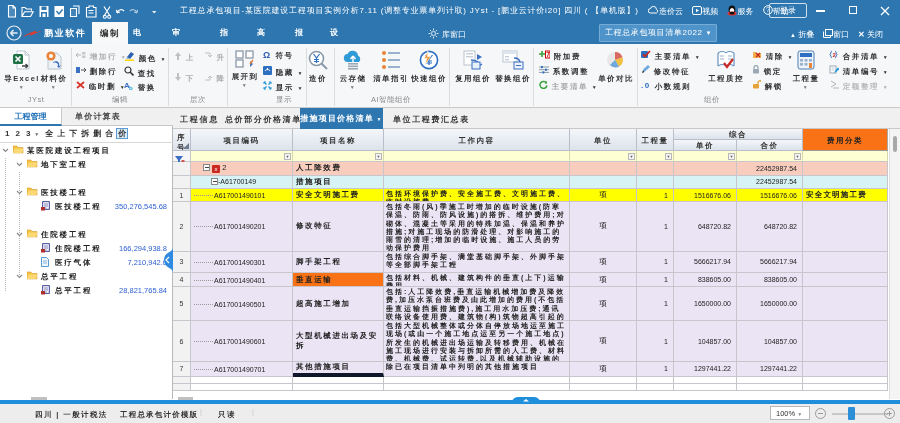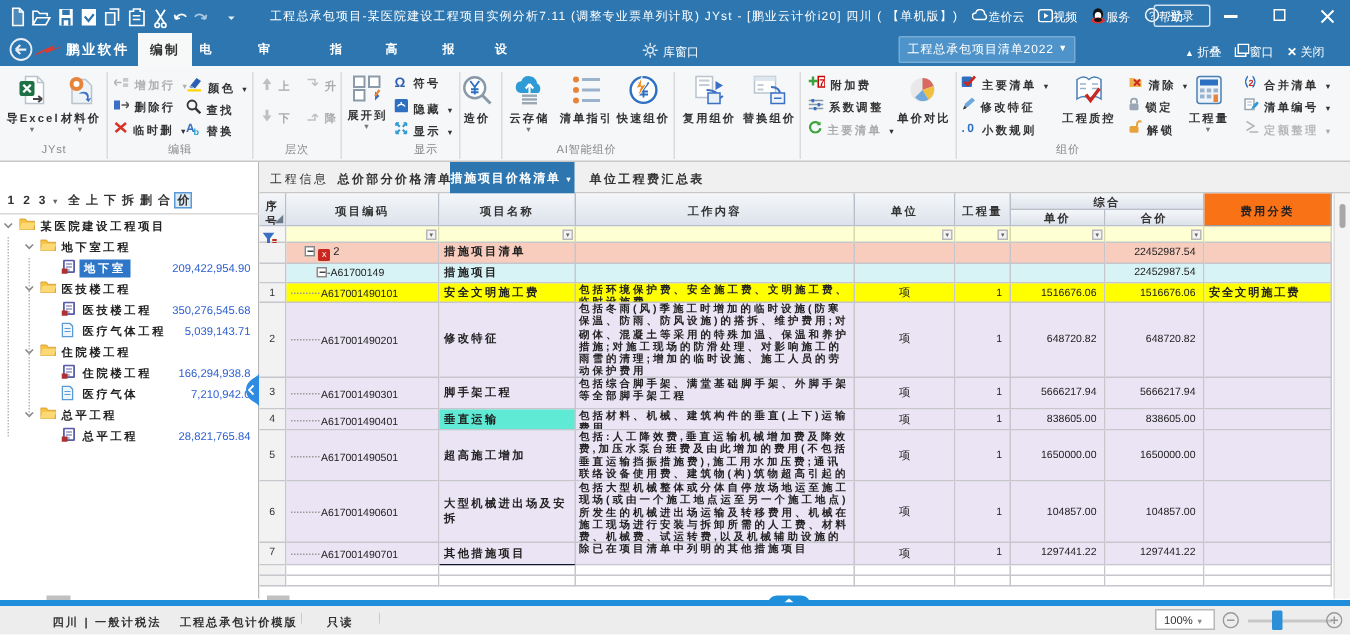--- a/index.html
+++ b/index.html
@@ -327,20 +327,24 @@
         <rect x="1" y="1" width="6" height="7" fill="#fff" stroke="#9aa7b4"></rect>
         <path d="M2.5 3h3M2.5 5h3" stroke="#c5ced6"></path>
         <path d="M5 8l1.5-3L9 2.6l1.4 1.2L8 6.5z" fill="#2e9bd6"></path>
       </svg> 清单编号 <span style="font-size:5px">▼</span></div>
  <div class="smallrow gray" style="left:829px;top:36px"><svg width="10" height="9" viewBox="0 0 10 9">
         <path d="M2 1l5 3-5 3" fill="none" stroke="#b5b5b5"></path>
         <path d="M4 8h6" stroke="#b5b5b5"></path>
       </svg> <span style="color:#b8b8b8">定额整理</span> <span style="font-size:5px">▼</span></div>
 </div>
 <div id="lpanel">
+ <div class="abs" style="left:0;top:0;width:173px;height:18px;background:#f0f0f0;border-bottom:1px solid #c8c8c8">
+  <div class="abs" style="left:0;top:0;width:62px;height:18px;background:#fff;border-right:1px solid #c8c8c8;color:#1d6fb8;font-size:8px;text-align:center;line-height:17px;border-bottom:2px solid #2d76b0;font-weight:bold">工程管理</div>
+  <div class="abs" style="left:63px;top:0;width:70px;height:18px;color:#444;font-size:8px;text-align:center;line-height:17px;letter-spacing:1.2px;font-weight:bold">单价计算表</div>
+ </div>
  <div class="abs" style="left:0;top:18px;width:173px;height:17px;border-bottom:1px solid #d8d8d8;font-size:8px;color:#333;line-height:16px;font-weight:bold">
   <span style="margin-left:5px">1</span><span style="margin-left:6px">2</span><span style="margin-left:6px">3</span><span style="margin-left:4px;font-size:5px;color:#666">▼</span><span style="margin-left:6px">全</span><span style="margin-left:4px">上</span><span style="margin-left:4px">下</span><span style="margin-left:4px">拆</span><span style="margin-left:4px">删</span><span style="margin-left:4px">合</span><span style="margin-left:3px;border:1px solid #5b9bd5;background:#dcebf8;padding:0 1px">价</span>
  </div>
  <div id="tree" class="abs" style="left:0;top:36px;width:173px;height:255px;font-size:7.5px;color:#333">
       <div style="position:absolute;left:0;top:14px;width:173px;height:14px;line-height:14px;white-space:nowrap">
         <svg style="position:absolute;left:16px;top:4px" width="7" height="5" viewBox="0 0 7 5">
           <path d="M1 1l2.5 2.5L6 1" stroke="#888" fill="none" stroke-width="1.1"></path>
         </svg>
         <span style="position:absolute;left:27px"><svg width="11" height="9" viewBox="0 0 11 9" style="vertical-align:-1px">
             <path d="M0 1h4l1 1.5h5V8H0z" fill="#f5c242" stroke="#c89020" stroke-width=".5"></path>
@@ -351,57 +355,39 @@
       <div style="position:absolute;left:0;top:0px;width:173px;height:14px;line-height:14px;white-space:nowrap">
         <svg style="position:absolute;left:2px;top:4px" width="7" height="5" viewBox="0 0 7 5">
           <path d="M1 1l2.5 2.5L6 1" stroke="#888" fill="none" stroke-width="1.1"></path>
         </svg>
         <span style="position:absolute;left:13px"><svg width="11" height="9" viewBox="0 0 11 9" style="vertical-align:-1px">
             <path d="M0 1h4l1 1.5h5V8H0z" fill="#f5c242" stroke="#c89020" stroke-width=".5"></path>
             <path d="M1.5 3.5h9L9 8H0z" fill="#fcd975"></path>
           </svg></span>
         <span style="position:absolute;left:27px;color:#222;letter-spacing:1.8px;font-weight:bold">某医院建设工程项目</span>
       </div>
-      <div style="position:absolute;left:0;top:28px;width:173px;height:14px;line-height:14px;white-space:nowrap">
-        <span style="position:absolute;left:41px"><svg width="9" height="10" viewBox="0 0 9 10" style="vertical-align:-2px">
-            <rect x="1" y="0" width="8" height="9" rx="1" fill="#5b5ea6"></rect>
-            <rect x="2.2" y="1.2" width="5.6" height="6.6" fill="#fff"></rect>
-            <path d="M3 3h4M3 5h4M3 7h2.5" stroke="#5b5ea6" stroke-width=".8"></path>
-            <rect x="0" y="6" width="4" height="3.5" fill="#b03030"></rect>
-          </svg></span>
-        <span style="position:absolute;left:53px;top:1px;background:#2d76c8;color:#fff;padding:0 3px;height:12px;line-height:12px;letter-spacing:1.8px;font-weight:bold">地下室</span>
-        <span style="position:absolute;right:6px;color:#2d5fd0">209,422,954.90</span>
-      </div>
       <div style="position:absolute;left:0;top:42px;width:173px;height:14px;line-height:14px;white-space:nowrap">
         <svg style="position:absolute;left:16px;top:4px" width="7" height="5" viewBox="0 0 7 5">
           <path d="M1 1l2.5 2.5L6 1" stroke="#888" fill="none" stroke-width="1.1"></path>
         </svg>
         <span style="position:absolute;left:27px"><svg width="11" height="9" viewBox="0 0 11 9" style="vertical-align:-1px">
             <path d="M0 1h4l1 1.5h5V8H0z" fill="#f5c242" stroke="#c89020" stroke-width=".5"></path>
             <path d="M1.5 3.5h9L9 8H0z" fill="#fcd975"></path>
           </svg></span>
         <span style="position:absolute;left:41px;color:#222;letter-spacing:1.8px;font-weight:bold">医技楼工程</span>
       </div>
       <div style="position:absolute;left:0;top:56px;width:173px;height:14px;line-height:14px;white-space:nowrap">
         <span style="position:absolute;left:41px"><svg width="9" height="10" viewBox="0 0 9 10" style="vertical-align:-2px">
             <rect x="1" y="0" width="8" height="9" rx="1" fill="#5b5ea6"></rect>
             <rect x="2.2" y="1.2" width="5.6" height="6.6" fill="#fff"></rect>
             <path d="M3 3h4M3 5h4M3 7h2.5" stroke="#5b5ea6" stroke-width=".8"></path>
             <rect x="0" y="6" width="4" height="3.5" fill="#b03030"></rect>
           </svg></span>
         <span style="position:absolute;left:55px;color:#222;letter-spacing:1.8px;font-weight:bold">医技楼工程</span>
         <span style="position:absolute;right:6px;color:#2d5fd0">350,276,545.68</span>
-      </div>
-      <div style="position:absolute;left:0;top:70px;width:173px;height:14px;line-height:14px;white-space:nowrap">
-        <span style="position:absolute;left:41px"><svg width="8" height="10" viewBox="0 0 8 10" style="vertical-align:-2px">
-            <path d="M0.5 0.5h5l2 2v7h-7z" fill="#eef6fc" stroke="#5b9bd5"></path>
-            <path d="M2 4h4M2 6h4" stroke="#5b9bd5" stroke-width=".7"></path>
-          </svg></span>
-        <span style="position:absolute;left:55px;color:#222;letter-spacing:1.8px;font-weight:bold">医疗气体工程</span>
-        <span style="position:absolute;right:6px;color:#2d5fd0">5,039,143.71</span>
       </div>
       <div style="position:absolute;left:0;top:84px;width:173px;height:14px;line-height:14px;white-space:nowrap">
         <svg style="position:absolute;left:16px;top:4px" width="7" height="5" viewBox="0 0 7 5">
           <path d="M1 1l2.5 2.5L6 1" stroke="#888" fill="none" stroke-width="1.1"></path>
         </svg>
         <span style="position:absolute;left:27px"><svg width="11" height="9" viewBox="0 0 11 9" style="vertical-align:-1px">
             <path d="M0 1h4l1 1.5h5V8H0z" fill="#f5c242" stroke="#c89020" stroke-width=".5"></path>
             <path d="M1.5 3.5h9L9 8H0z" fill="#fcd975"></path>
           </svg></span>
         <span style="position:absolute;left:41px;color:#222;letter-spacing:1.8px;font-weight:bold">住院楼工程</span>
@@ -449,21 +435,21 @@
  <div class="abs" style="left:19px;top:64px;width:0;height:105px;border-left:1px dotted #b8b8b8"></div>
  <div class="abs" style="left:31px;top:289px;width:16px;height:3px;background:#c0c0c0"></div>
  <svg class="abs" style="left:160px;top:140px" width="13" height="24" viewBox="0 0 13 24">
       <path d="M13 0c0 4-9 4-9 12s9 8 9 12z" fill="#2e8be0"></path>
       <path d="M9 9l-3 3 3 3" stroke="#fff" fill="none" stroke-width="1.2"></path>
     </svg>
 </div>
 
 <div id="tablearea">
  <div class="abs" style="left:0;top:0;width:727px;height:21px;background:#f0f0f0;border-bottom:1px solid #c8c8c8;font-size:8px;color:#333">
-  <span class="abs" style="left:7px;top:6px;letter-spacing:1.8px;font-weight:normal">工程信息</span>
+  <span class="abs" style="left:7px;top:6px;letter-spacing:1.8px;font-weight:bold">工程信息</span>
 
   <span class="abs" style="left:52px;top:6px;letter-spacing:1.6px;font-weight:bold">总价部分价格清单</span>
   <div class="abs" style="left:127px;top:0;width:83px;height:21px;background:#2d76b0;color:#fff;line-height:21px;text-align:center;letter-spacing:1.2px;font-weight:bold">措施项目价格清单<span style="font-size:5px"> ▼</span></div>
   <span class="abs" style="left:220px;top:6px;letter-spacing:1.6px;font-weight:bold">单位工程费汇总表</span>
  </div>
  <div id="grid">
       <div style="position:absolute;left:0px;top:21px;width:18px;height:22px;background:linear-gradient(#f4f6f9,#dde3ec);border-right:1px solid #b8bfca;border-bottom:1px solid #b8bfca;color:#333;font-size:7.5px;text-align:center;letter-spacing:1.5px;font-weight:bold;overflow:hidden;" class="">
         <div style="margin-top:4px">序号</div>
         <svg style="position:absolute;right:1px;bottom:1px" width="6" height="6">
           <path d="M6 0v6H0z" fill="#6a7a8a"></path>
@@ -518,21 +504,21 @@
       </div>
       <div style="position:absolute;left:564px;top:43px;width:66px;height:11px;background:#ffffd4;border-right:1px solid #d8d8b0;border-bottom:1px solid #c8c8c8;" class="">
         <span style="position:absolute;right:1px;top:1.5px;width:7px;height:7px;background:#f4f4f4;border:1px solid #b8b8b8;font-size:4px;color:#666;text-align:center;line-height:6px">▼</span>
       </div>
       <div style="position:absolute;left:630px;top:43px;width:85px;height:11px;background:#ffffd4;border-right:1px solid #d8d8b0;border-bottom:1px solid #c8c8c8;" class=""></div>
       <div style="position:absolute;left:0px;top:54px;width:18px;height:13.5px;display:flex;align-items:center;background:#f2f2f2;border-right:1px solid #c6c6cc;border-bottom:1px solid #c6c6cc;font-size:7px;" class=""></div>
       <div style="position:absolute;left:18px;top:54px;width:102px;height:13.5px;display:flex;align-items:center;background:#f8cdbd;border-right:1px solid #c6c6cc;border-bottom:1px solid #c6c6cc;font-size:7.5px;color:#222;" class="">
         <div style="padding-left:3px;white-space:nowrap"><span style="display:inline-block;width:9px"></span><span style="display:inline-block;width:7px;height:7px;border:1px solid #888;background:#fff;position:relative;vertical-align:-1px"><span style="position:absolute;left:1px;top:2.2px;width:3.5px;height:1px;background:#444"></span></span> <span style="display:inline-block;width:8px;height:8px;background:#c82820;border-radius:1px;color:#fff;font-size:6px;line-height:8px;text-align:center;vertical-align:-1px">x</span> <span>2</span></div>
       </div>
       <div style="position:absolute;left:120px;top:54px;width:91px;height:13.5px;display:flex;align-items:center;background:#f8cdbd;border-right:1px solid #c6c6cc;border-bottom:1px solid #c6c6cc;font-size:7.5px;color:#222;overflow:hidden;letter-spacing:1.6px;font-weight:bold;" class="">
-        <div style="padding-left:3px">措施项目清单</div>
+        <div style="padding-left:3px">人工降效费</div>
       </div>
       <div style="position:absolute;left:211px;top:54px;width:186px;height:13.5px;background:#f8cdbd;border-right:1px solid #c6c6cc;border-bottom:1px solid #c6c6cc;font-size:7px;color:#222;overflow:hidden;" class=""></div>
       <div style="position:absolute;left:397px;top:54px;width:67px;height:13.5px;display:flex;align-items:center;background:#f8cdbd;border-right:1px solid #c6c6cc;border-bottom:1px solid #c6c6cc;font-size:7.5px;color:#222;" class=""></div>
       <div style="position:absolute;left:464px;top:54px;width:37px;height:13.5px;display:flex;align-items:center;background:#f8cdbd;border-right:1px solid #c6c6cc;border-bottom:1px solid #c6c6cc;font-size:7px;color:#222;" class=""></div>
       <div style="position:absolute;left:501px;top:54px;width:63px;height:13.5px;display:flex;align-items:center;background:#f8cdbd;border-right:1px solid #c6c6cc;border-bottom:1px solid #c6c6cc;font-size:7px;color:#222;" class=""></div>
       <div style="position:absolute;left:564px;top:54px;width:66px;height:13.5px;display:flex;align-items:center;background:#f8cdbd;border-right:1px solid #c6c6cc;border-bottom:1px solid #c6c6cc;font-size:7px;color:#222;" class="">
         <div style="width:100%;text-align:right;padding-right:5px">22452987.54</div>
       </div>
       <div style="position:absolute;left:630px;top:54px;width:85px;height:13.5px;display:flex;align-items:center;background:#f8cdbd;border-right:1px solid #c6c6cc;border-bottom:1px solid #c6c6cc;font-size:7.5px;color:#222;overflow:hidden;" class=""></div>
       <div style="position:absolute;left:0px;top:67.5px;width:18px;height:13.5px;display:flex;align-items:center;background:#f2f2f2;border-right:1px solid #c6c6cc;border-bottom:1px solid #c6c6cc;font-size:7px;" class=""></div>
@@ -626,21 +612,21 @@
       <div style="position:absolute;left:564px;top:143.5px;width:66px;height:21.5px;display:flex;align-items:center;background:#eae4f4;border-right:1px solid #c6c6cc;border-bottom:1px solid #c6c6cc;font-size:7px;color:#222;" class="">
         <div style="width:100%;text-align:right;padding-right:5px">5666217.94</div>
       </div>
       <div style="position:absolute;left:630px;top:143.5px;width:85px;height:21.5px;display:flex;align-items:center;background:#eae4f4;border-right:1px solid #c6c6cc;border-bottom:1px solid #c6c6cc;font-size:7.5px;color:#222;overflow:hidden;" class=""></div>
       <div style="position:absolute;left:0px;top:165px;width:18px;height:14px;display:flex;align-items:center;background:#f2f2f2;border-right:1px solid #c6c6cc;border-bottom:1px solid #c6c6cc;font-size:7px;" class="">
         <div style="width:100%;text-align:center;color:#333">4</div>
       </div>
       <div style="position:absolute;left:18px;top:165px;width:102px;height:14px;display:flex;align-items:center;background:#eae4f4;border-right:1px solid #c6c6cc;border-bottom:1px solid #c6c6cc;font-size:7.5px;color:#222;" class="">
         <div style="padding-left:3px;white-space:nowrap"><span style="display:inline-block;width:19px;height:6px;border-bottom:1px dotted #999;margin-right:1px;vertical-align:2px"></span><span style="font-size:7px">A617001490401</span></div>
       </div>
-      <div style="position:absolute;left:120px;top:165px;width:91px;height:14px;display:flex;align-items:center;background:#5eead4;border-right:1px solid #c6c6cc;border-bottom:1px solid #c6c6cc;font-size:7.5px;color:#222;overflow:hidden;letter-spacing:1.6px;font-weight:bold;" class="">
+      <div style="position:absolute;left:120px;top:165px;width:91px;height:14px;display:flex;align-items:center;background:#f97316;border-right:1px solid #c6c6cc;border-bottom:1px solid #c6c6cc;font-size:7.5px;color:#222;overflow:hidden;letter-spacing:1.6px;font-weight:bold;" class="">
         <div style="padding-left:3px">垂直运输</div>
       </div>
       <div style="position:absolute;left:211px;top:165px;width:186px;height:14px;background:#eae4f4;border-right:1px solid #c6c6cc;border-bottom:1px solid #c6c6cc;font-size:7px;color:#222;overflow:hidden;" class="">
         <div style="margin-top:1px;padding:0 2px;line-height:8.3px;letter-spacing:2px;font-weight:bold">包括材料、机械、建筑构件的垂直(上下)运输费用</div>
       </div>
       <div style="position:absolute;left:397px;top:165px;width:67px;height:14px;display:flex;align-items:center;background:#eae4f4;border-right:1px solid #c6c6cc;border-bottom:1px solid #c6c6cc;font-size:7.5px;color:#222;" class="">
         <div style="width:100%;text-align:center">项</div>
       </div>
       <div style="position:absolute;left:464px;top:165px;width:37px;height:14px;display:flex;align-items:center;background:#eae4f4;border-right:1px solid #c6c6cc;border-bottom:1px solid #c6c6cc;font-size:7px;color:#222;" class="">
         <div style="width:100%;text-align:right;padding-right:5px">1</div>
@@ -701,21 +687,21 @@
       <div style="position:absolute;left:564px;top:213px;width:66px;height:41px;display:flex;align-items:center;background:#eae4f4;border-right:1px solid #c6c6cc;border-bottom:1px solid #c6c6cc;font-size:7px;color:#222;" class="">
         <div style="width:100%;text-align:right;padding-right:5px">104857.00</div>
       </div>
       <div style="position:absolute;left:630px;top:213px;width:85px;height:41px;display:flex;align-items:center;background:#eae4f4;border-right:1px solid #c6c6cc;border-bottom:1px solid #c6c6cc;font-size:7.5px;color:#222;overflow:hidden;" class=""></div>
       <div style="position:absolute;left:0px;top:254px;width:18px;height:14.5px;display:flex;align-items:center;background:#f2f2f2;border-right:1px solid #c6c6cc;border-bottom:1px solid #c6c6cc;font-size:7px;" class="">
         <div style="width:100%;text-align:center;color:#333">7</div>
       </div>
       <div style="position:absolute;left:18px;top:254px;width:102px;height:14.5px;display:flex;align-items:center;background:#eae4f4;border-right:1px solid #c6c6cc;border-bottom:1px solid #c6c6cc;font-size:7.5px;color:#222;" class="">
         <div style="padding-left:3px;white-space:nowrap"><span style="display:inline-block;width:19px;height:6px;border-bottom:1px dotted #999;margin-right:1px;vertical-align:2px"></span><span style="font-size:7px">A617001490701</span></div>
       </div>
-      <div style="position:absolute;left:120px;top:254px;width:91px;height:14.5px;display:flex;align-items:center;background:#eae4f4;border-right:1px solid #c6c6cc;border-bottom:1px solid #0f172a;font-size:7.5px;color:#222;overflow:hidden;letter-spacing:1.6px;font-weight:bold;" class="">
+      <div style="position:absolute;left:120px;top:254px;width:91px;height:14.5px;display:flex;align-items:center;background:#eae4f4;border-right:1px solid #c6c6cc;border-bottom:4px solid #0f172a;font-size:7.5px;color:#222;overflow:hidden;letter-spacing:1.6px;font-weight:bold;" class="">
         <div style="padding-left:3px">其他措施项目</div>
       </div>
       <div style="position:absolute;left:211px;top:254px;width:186px;height:14.5px;background:#eae4f4;border-right:1px solid #c6c6cc;border-bottom:1px solid #c6c6cc;font-size:7px;color:#222;overflow:hidden;" class="">
         <div style="margin-top:1px;padding:0 2px;line-height:8.3px;letter-spacing:2px;font-weight:bold">除已在项目清单中列明的其他措施项目</div>
       </div>
       <div style="position:absolute;left:397px;top:254px;width:67px;height:14.5px;display:flex;align-items:center;background:#eae4f4;border-right:1px solid #c6c6cc;border-bottom:1px solid #c6c6cc;font-size:7.5px;color:#222;" class="">
         <div style="width:100%;text-align:center">项</div>
       </div>
       <div style="position:absolute;left:464px;top:254px;width:37px;height:14.5px;display:flex;align-items:center;background:#eae4f4;border-right:1px solid #c6c6cc;border-bottom:1px solid #c6c6cc;font-size:7px;color:#222;" class="">
         <div style="width:100%;text-align:right;padding-right:5px">1</div>

